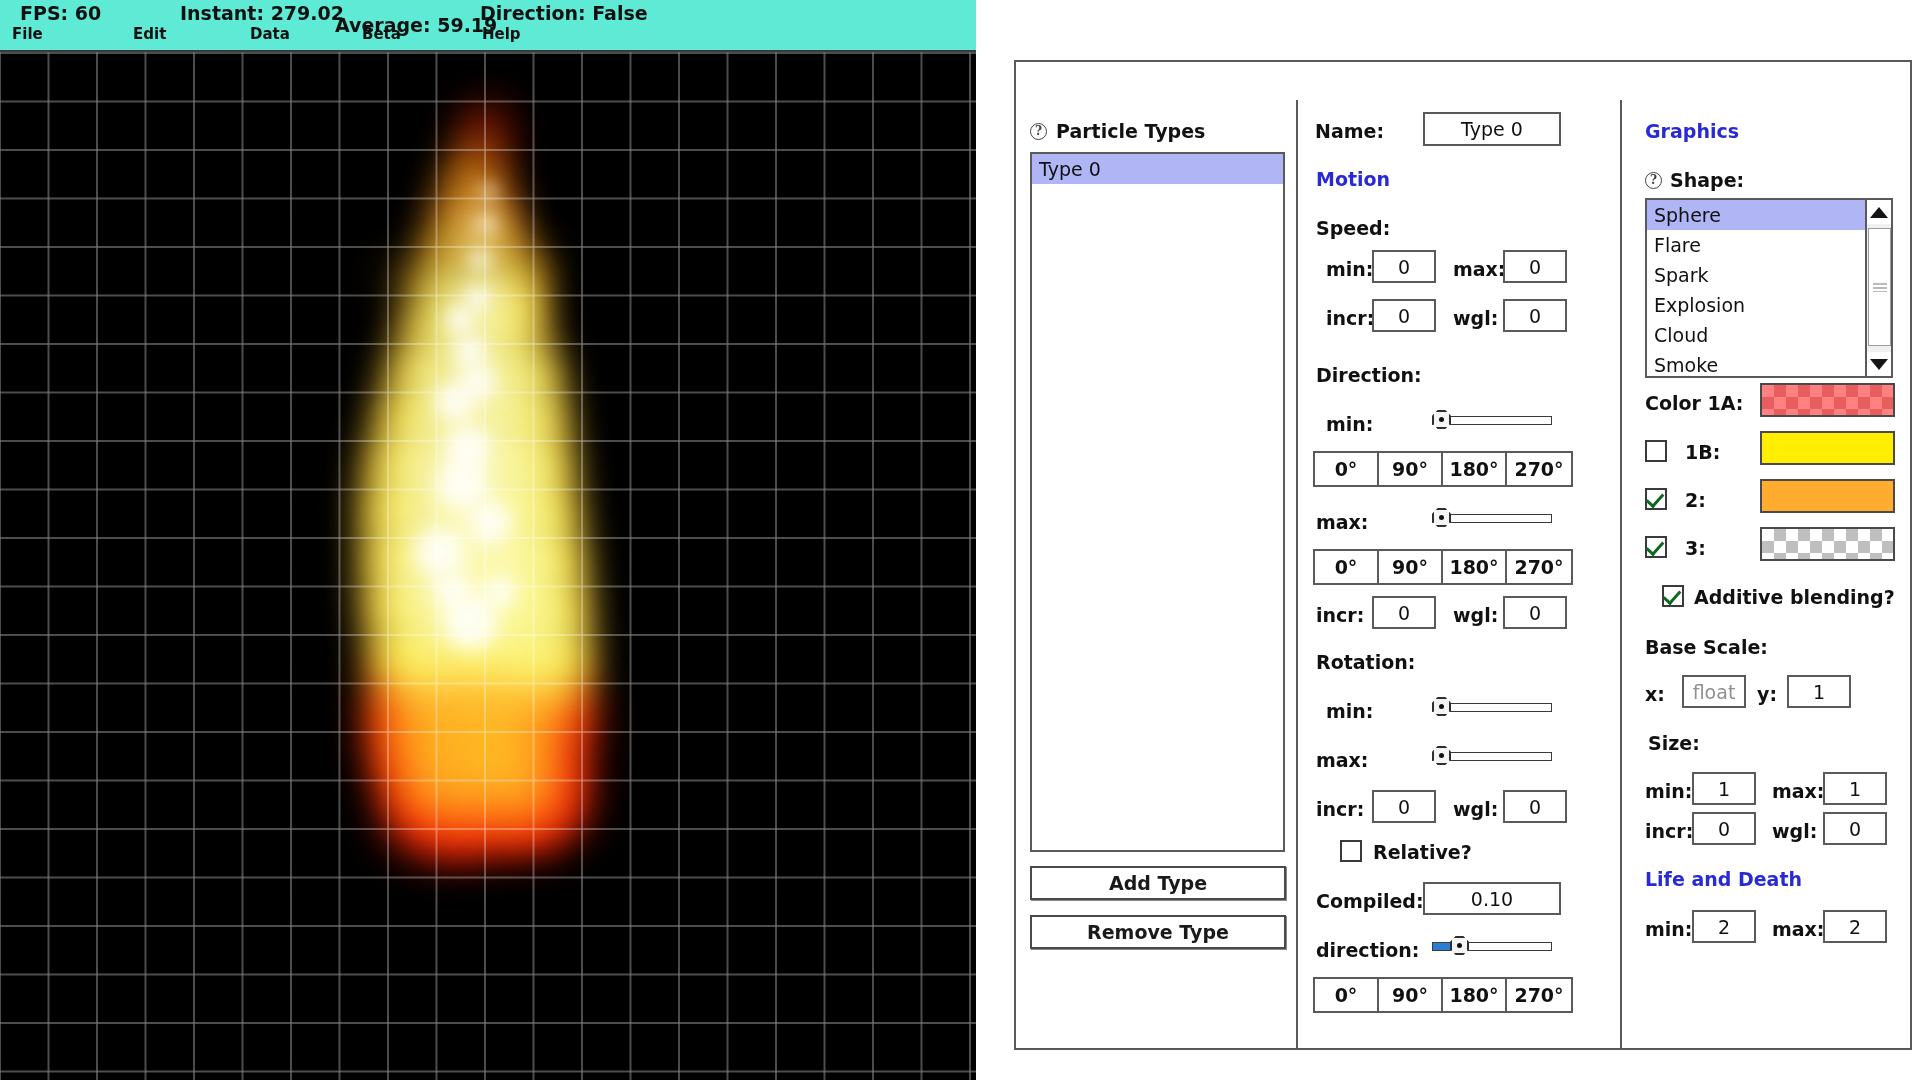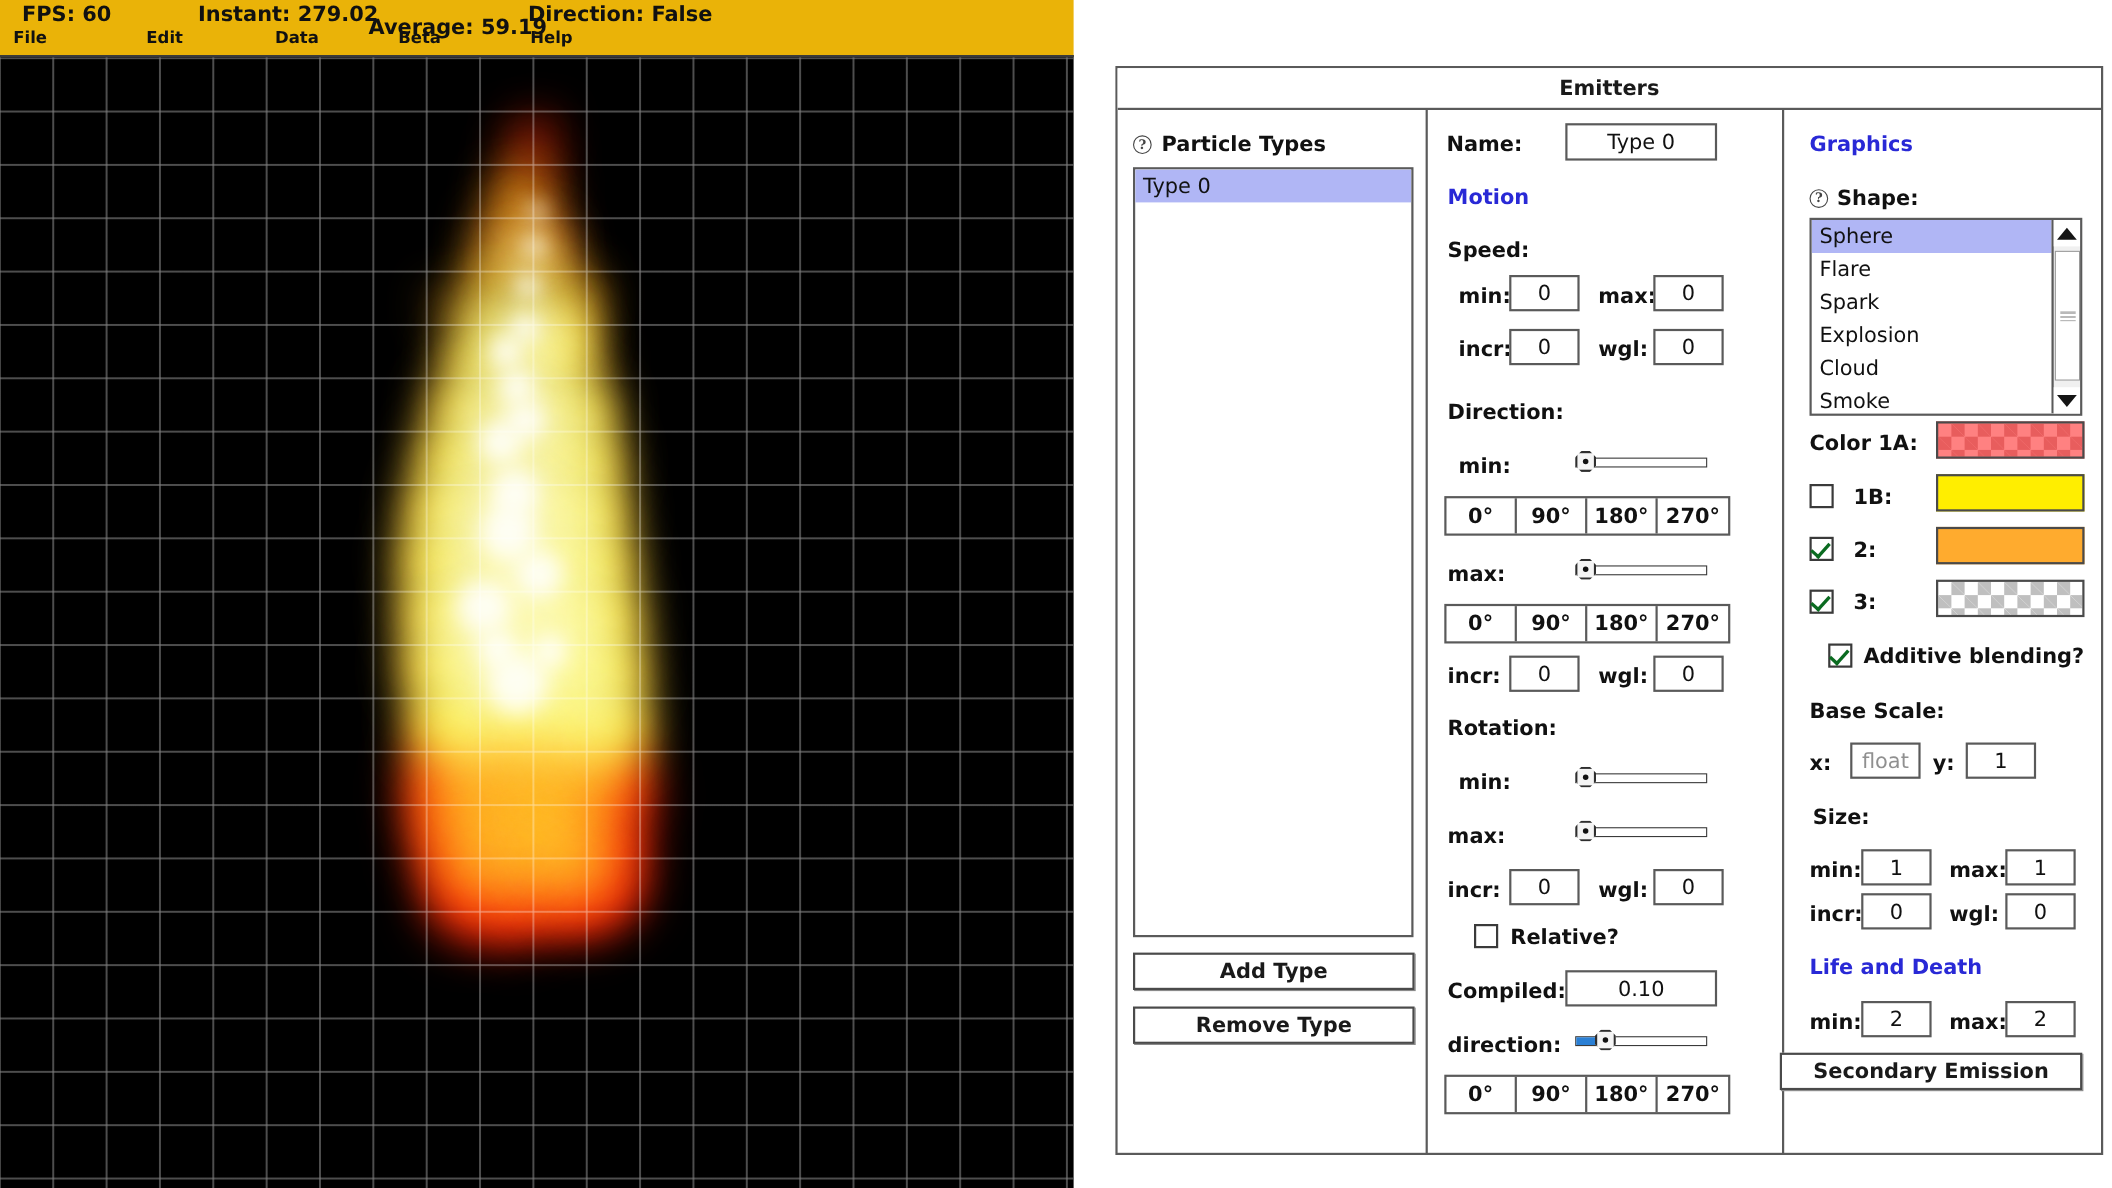--- a/index.html
+++ b/index.html
@@ -7,21 +7,21 @@
     width: 1920px; height: 1080px;
     background: #ffffff;
     font-family: "DejaVu Sans", "Liberation Sans", sans-serif;
     overflow: hidden;
   }
   body { position: relative; }
 
   
   #topbar {
     position: absolute; left: 0; top: 0; width: 976px; height: 52px;
-    background: #eab308;
+    background: #5eead4;
   }
   .status-row {
     position: absolute; left: 0; top: 0; width: 976px; height: 26px;
     font-size: 19px; font-weight: bold; color: #111;
   }
   .status-row span { position: absolute; top: 2px; white-space: nowrap; }
   .s-fps     { left: 20px; }
   .s-instant { left: 180px; }
   .s-average { left: 335px; margin-top: 12px; }
   .s-compiled{ left: 480px; }
@@ -325,21 +325,20 @@
       <div class="blob soft" style="left: 448px; top: 148px; height: 64px; width: 64px; background: radial-gradient(circle, rgb(255, 248, 190) 0%, rgb(255, 248, 190) 42%, rgba(0, 0, 0, 0) 72%); opacity: 0.45;"></div>
       <div class="blob soft" style="left: 494px; top: 228px; height: 44px; width: 44px; background: radial-gradient(circle, rgb(255, 228, 70) 0%, rgb(255, 228, 70) 42%, rgba(0, 0, 0, 0) 72%); opacity: 0.85;"></div>
       <div class="blob soft" style="left: 514px; top: 206px; height: 32px; width: 32px; background: radial-gradient(circle, rgb(255, 160, 20) 0%, rgb(255, 160, 20) 42%, rgba(0, 0, 0, 0) 72%); opacity: 0.8;"></div>
       <div class="blob soft" style="left: 392px; top: 212px; height: 28px; width: 28px; background: radial-gradient(circle, rgb(255, 160, 20) 0%, rgb(255, 160, 20) 42%, rgba(0, 0, 0, 0) 72%); opacity: 0.7;"></div>
     </div>
 </div>
 
 <div id="panel">
 
   <div id="tabs">
-    <div class="tab">Emitters</div>
   </div>
 
   <div class="col" id="col-left">
     <div class="qicon" style="left:14px; top:23px;">?</div>
     <div class="lbl" style="left:40px; top:20px;">Particle Types</div>
 
     <div class="listbox" style="left:14px; top:52px; width:255px; height:700px;">
       <div class="litem sel">Type 0</div>
     </div>
 
@@ -496,15 +495,14 @@
     <div class="tbox" style="left:68px; top:712px; width:64px; height:33px;">0</div>
     <div class="lbl" style="left:148px; top:720px;">wgl:</div>
     <div class="tbox" style="left:199px; top:712px; width:64px; height:33px;">0</div>
 
     <div class="lbl-sec" style="left:21px; top:768px;">Life and Death</div>
     <div class="lbl" style="left:21px; top:818px;">min:</div>
     <div class="tbox" style="left:68px; top:810px; width:64px; height:33px;">2</div>
     <div class="lbl" style="left:148px; top:818px;">max:</div>
     <div class="tbox" style="left:199px; top:810px; width:64px; height:33px;">2</div>
 
-    <div class="btn" style="left:-6px; top:857px; width:275px; height:34px;">Secondary Emission</div>
   </div>
 </div>
 
 </body></html>

